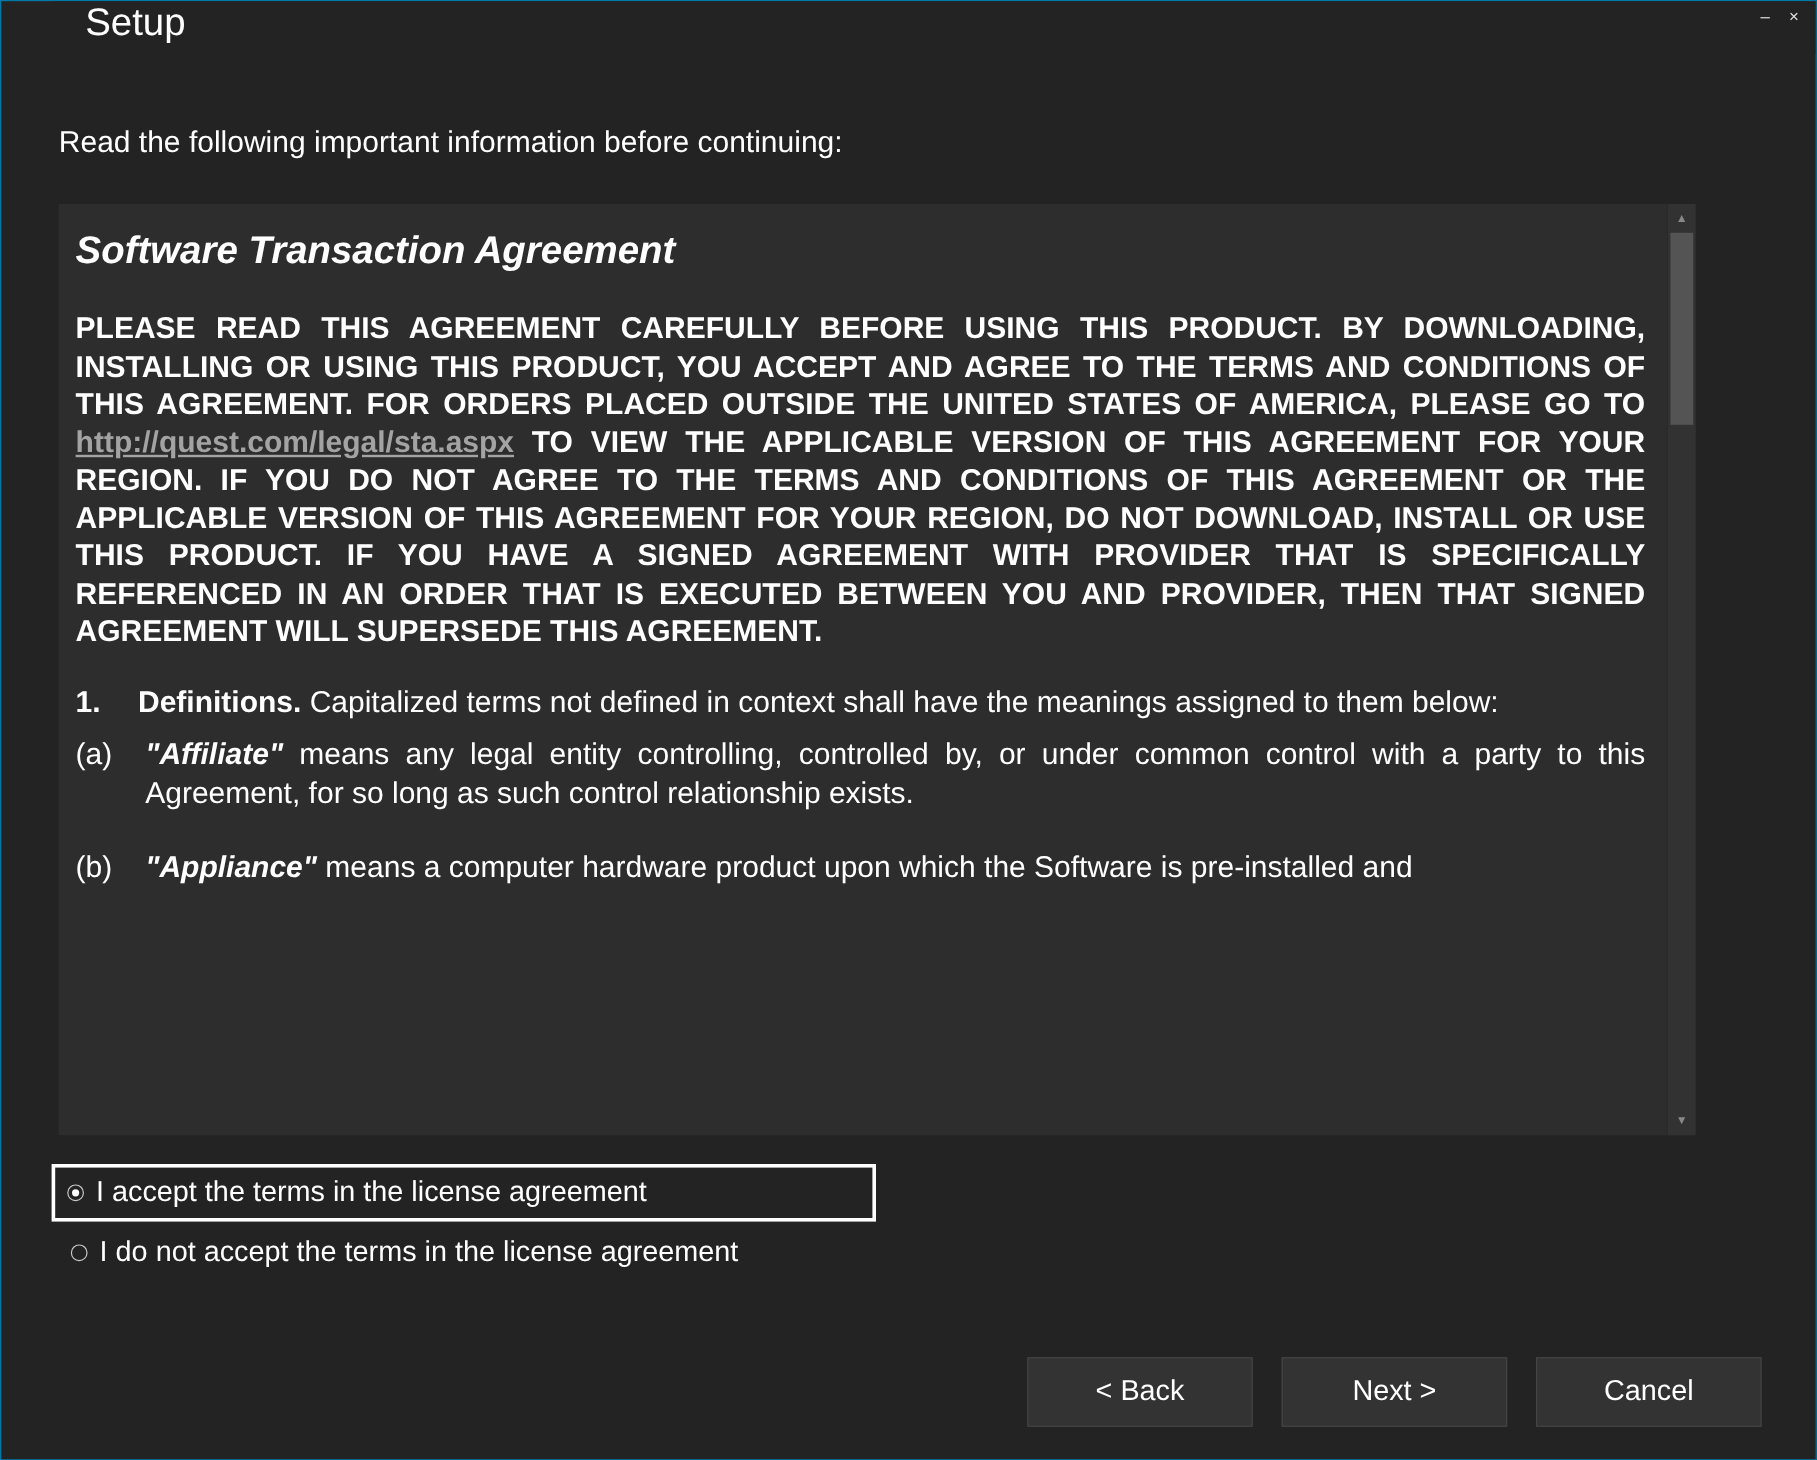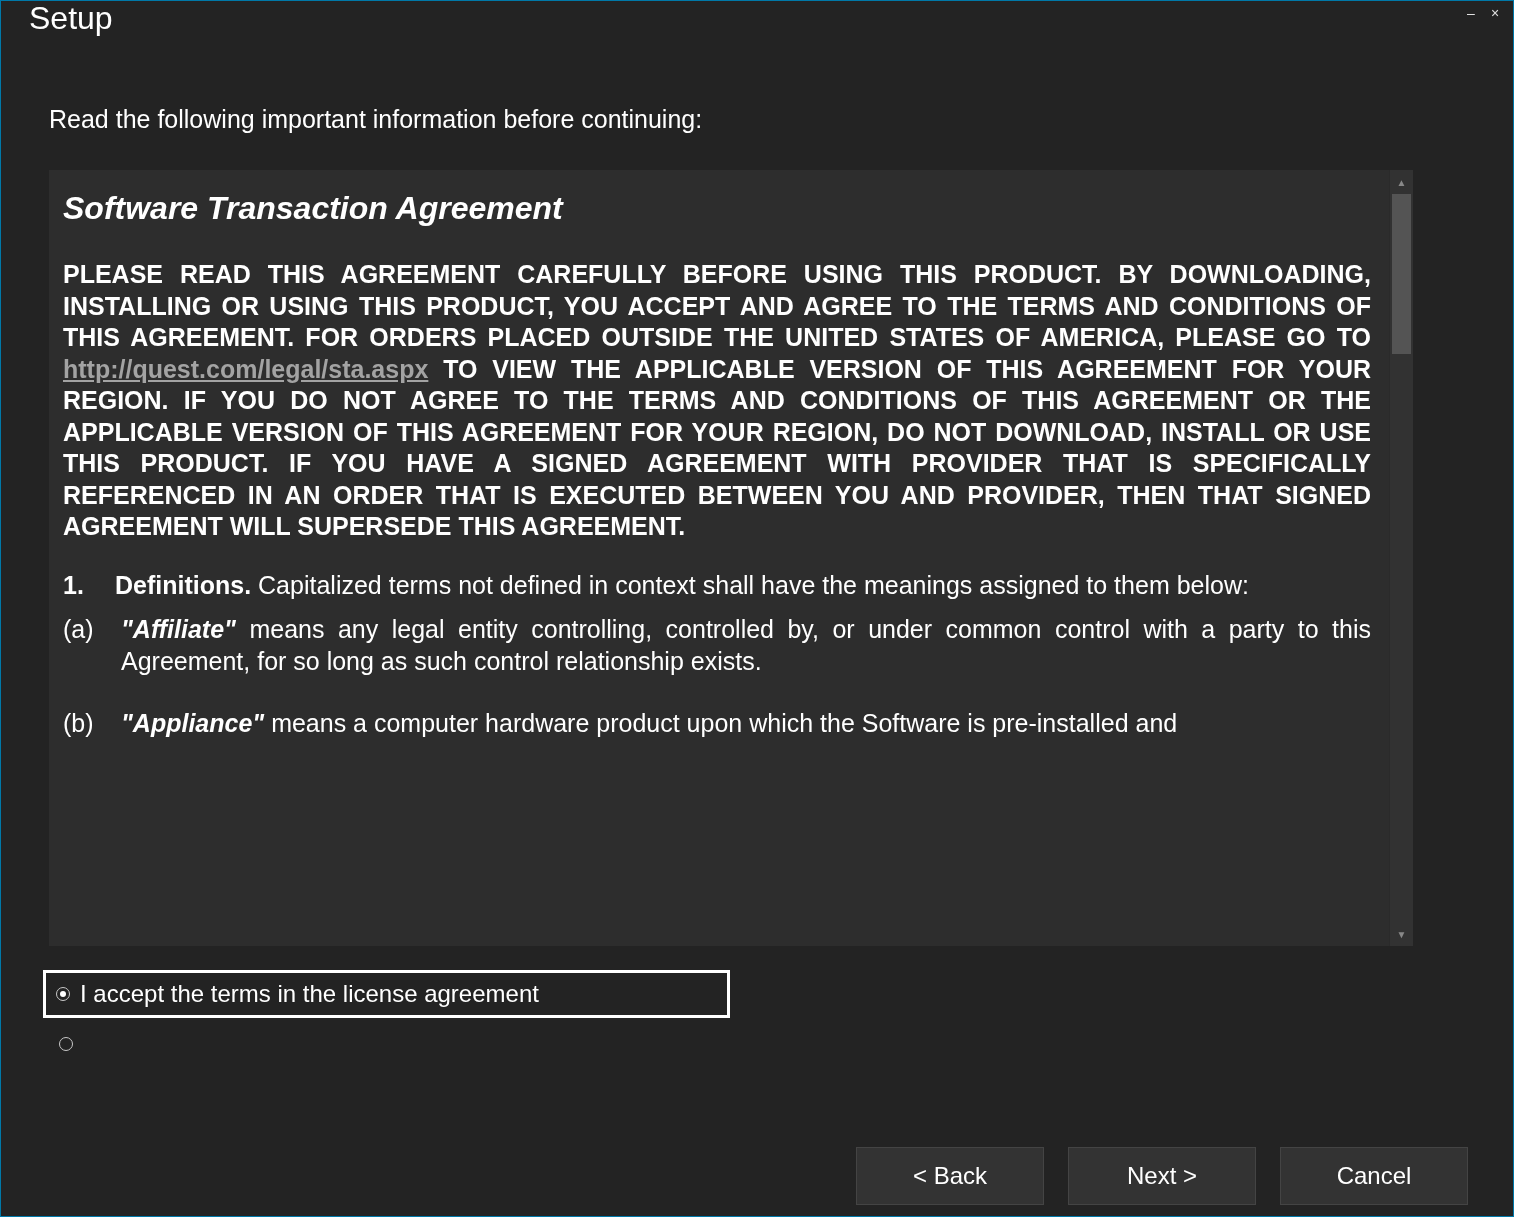--- a/index.html
+++ b/index.html
@@ -10,20 +10,21 @@
       color: #fff;
       border: 1px solid #0078a8;
     }
     .titlebar {
       height: 44px;
       background: #232323;
       display: flex;
       align-items: flex-start;
       padding: 0 10px 0 28px;
       position: relative;
+      margin-left: 42px;
     }
     .titlebar-title {
       font-size: 32px;
       font-weight: 300;
       color: #fff;
       line-height: 1.2;
       margin-top: -2px;
     }
     .window-controls {
       position: absolute;
@@ -156,21 +157,21 @@
     .radio-dot.on::after {
       content: ""; width: 6px; height: 6px; background: #fff; border-radius: 50%;
     }
     .radio-label {
       font-size: 24px;
       font-weight: 300;
     }
     .footer {
       position: absolute;
       right: 46px;
-      bottom: 12px;
+      bottom: 28px;
       display: flex;
       gap: 24px;
     }
     .btn {
       width: 188px;
       height: 58px;
       background: #333333;
       border: 1px solid #444;
       color: #fff;
       font-size: 24px;
@@ -226,20 +227,21 @@
     </div>
   </div>
 
   <div class="radios">
     <div class="radio-row highlighted">
       <span class="radio-dot on"></span>
       <span class="radio-label">I accept the terms in the license agreement</span>
     </div>
     <div class="radio-row">
       <span class="radio-dot"></span>
+      <span class="radio-label">I do not accept the terms in the license agreement</span>
     </div>
   </div>
 </div>
 
 <div class="footer">
   <div class="btn">&lt; Back</div>
   <div class="btn">Next &gt;</div>
   <div class="btn">Cancel</div>
 </div>
 

